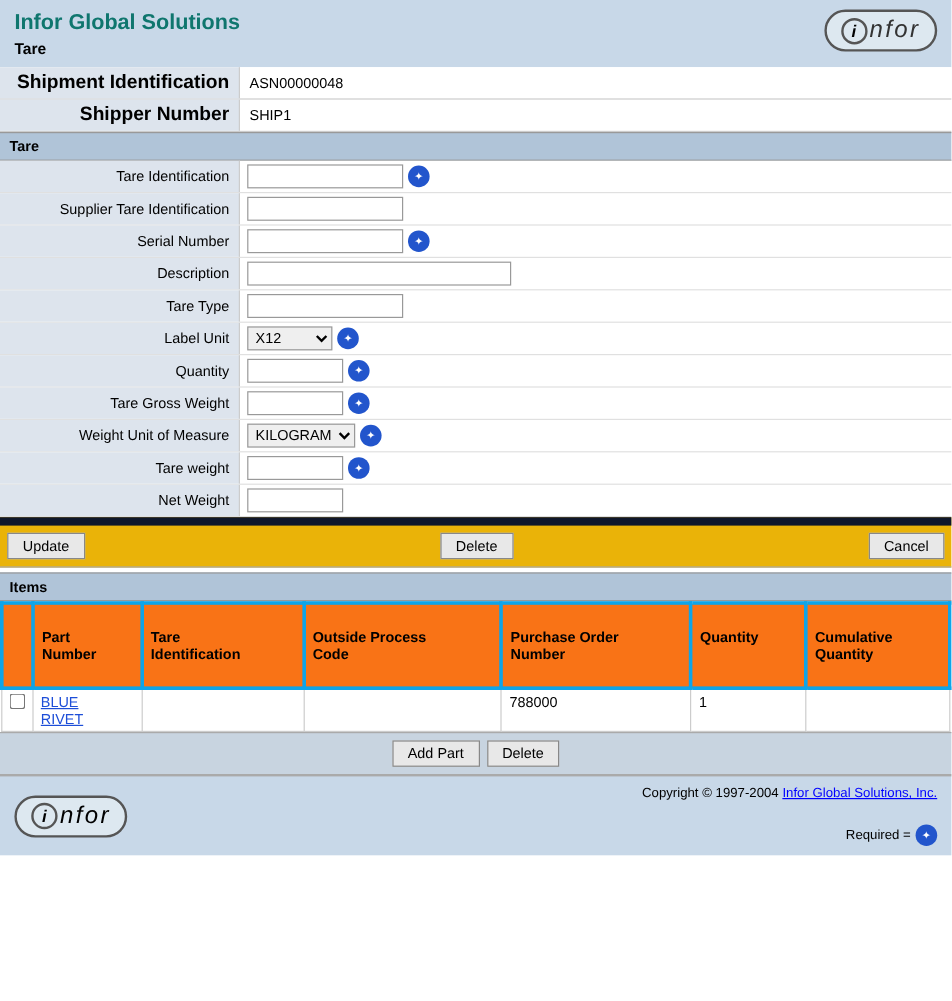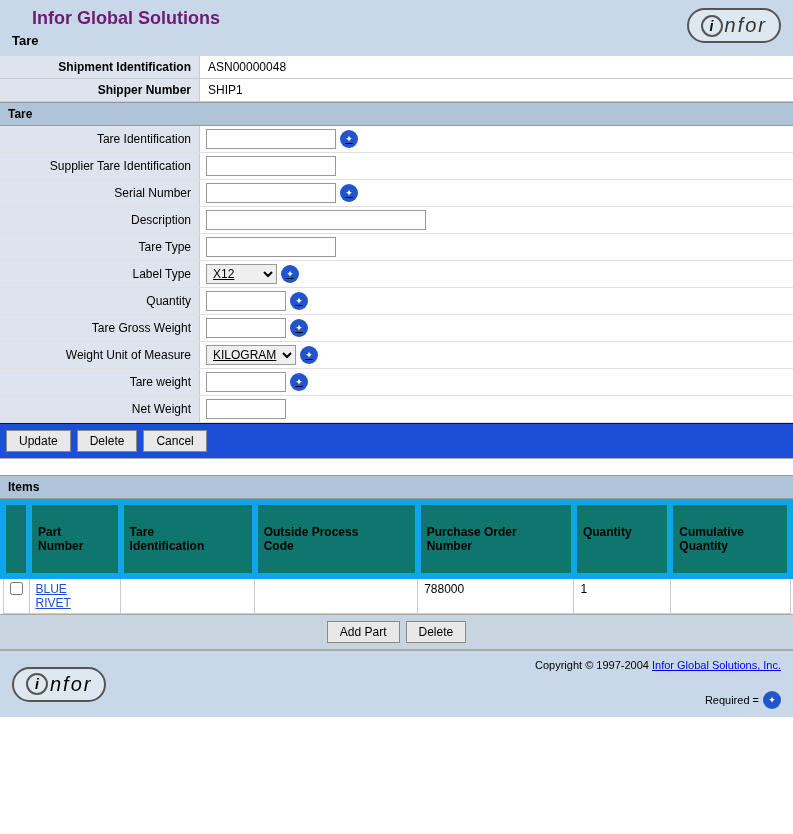--- a/index.html
+++ b/index.html
@@ -1,53 +1,53 @@
 <!DOCTYPE html>
 <html><head>
   <meta charset="utf-8">
   <style>
     * { box-sizing: border-box; margin: 0; padding: 0; }
     body { font-family: Arial, sans-serif; font-size: 12px; background: #fff; width: 793px; }
 
     
     .header { background: #c8d8e8; padding: 8px 12px; display: flex; justify-content: space-between; align-items: flex-start; }
-    .header-title { font-size: 18px; font-weight: bold; color: #701a75; margin-left: 20px; }
+    .header-title { font-size: 18px; font-weight: bold; color: #0f766e; }
     .header-subtitle { font-size: 13px; font-weight: bold; color: #000; margin-top: 4px; }
     .infor-logo { border: 2px solid #555; border-radius: 20px; padding: 4px 12px; display: flex; align-items: center; background: #dde8f0; }
     .infor-logo span { font-size: 18px; font-style: italic; letter-spacing: 1px; color: #333; }
     .logo-circle { width: 22px; height: 22px; border-radius: 50%; border: 2px solid #555; display: inline-flex; align-items: center; justify-content: center; font-style: italic; font-weight: bold; font-size: 14px; margin-right: 2px; }
 
     
     .form-section { background: #fff; }
     .info-row { display: flex; align-items: center; border-bottom: 1px solid #ccc; }
-    .info-label { background: #dde4ed; text-align: right; padding: 4px 8px; font-weight: bold; width: 200px; min-width: 200px; font-size: 12px; border-right: 1px solid #ccc; }
+    .info-label { background: #dde4ed; text-align: right; padding: 4px 8px; font-weight: bold; width: 200px; min-width: 200px; font-size: 16px; border-right: 1px solid #ccc; }
     .info-value { padding: 4px 8px; font-size: 12px; }
 
     
     .section-header { background: #b0c4d8; padding: 4px 8px; font-weight: bold; font-size: 12px; border-top: 1px solid #999; border-bottom: 1px solid #999; }
 
     
     .field-row { display: flex; align-items: center; border-bottom: 1px solid #e0e0e0; min-height: 26px; }
     .field-label { background: #dde4ed; text-align: right; padding: 3px 8px; font-weight: normal; width: 200px; min-width: 200px; font-size: 12px; border-right: 1px solid #ccc; align-self: stretch; display: flex; align-items: center; justify-content: flex-end; }
-    .field-input-area { padding: 3px 6px; display: flex; align-items: center; gap: 4px; text-decoration: underline; }
+    .field-input-area { padding: 3px 6px; display: flex; align-items: center; gap: 4px; }
     input[type="text"] { border: 1px solid #999; padding: 1px 3px; font-size: 12px; height: 20px; }
     select { border: 1px solid #999; padding: 1px 2px; font-size: 12px; height: 20px; }
 
     
     .blue-icon { width: 18px; height: 18px; border-radius: 50%; background: #2255cc; display: inline-flex; align-items: center; justify-content: center; cursor: pointer; flex-shrink: 0; }
     .blue-icon::after { content: '✦'; color: white; font-size: 9px; }
 
     
-    .button-row { background: #1d4ed8; padding: 6px; display: flex; justify-content: flex-start; gap: 6px; border-top: 1px solid #0f172a; border-bottom: 1px solid #aaa; }
+    .button-row { background: #eab308; padding: 6px; display: flex; justify-content: space-between; gap: 6px; border-top: 7px solid #0f172a; border-bottom: 1px solid #aaa; }
     button { padding: 3px 12px; font-size: 12px; border: 1px solid #888; background: #e8e8e8; cursor: pointer; }
 
     
-    .items-section { margin-top: 16px; }
+    .items-section { margin-top: 4px; }
     table { width: 100%; border-collapse: collapse; font-size: 12px; }
-    th { background: #0f766e; text-align: left; padding: 20px 6px; border: 6px solid #0ea5e9; font-weight: bold; vertical-align: top; }
+    th { background: #f97316; text-align: left; padding: 20px 6px; border: 3px solid #0ea5e9; font-weight: bold; vertical-align: top; }
     td { padding: 3px 6px; border: 1px solid #ccc; vertical-align: top; }
     td a { color: #1d4ed8; text-decoration: underline; }
     .table-actions { background: #c8d4e0; padding: 6px; display: flex; justify-content: center; gap: 6px; border-top: 1px solid #aaa; }
 
     
     .footer { background: #c8d8e8; padding: 8px 12px; display: flex; justify-content: space-between; align-items: center; margin-top: 0; border-top: 2px solid #aaa; }
     .footer-logo { border: 2px solid #555; border-radius: 20px; padding: 4px 12px; display: flex; align-items: center; background: #dde8f0; }
     .footer-right { text-align: right; font-size: 11px; }
     .footer-right a { color: blue; }
     .required-row { display: flex; align-items: center; justify-content: flex-end; gap: 4px; margin-top: 20px; }
@@ -114,21 +114,21 @@
   </div>
 
   <div class="field-row">
     <div class="field-label">Tare Type</div>
     <div class="field-input-area">
       <input type="text" name="tare_type" style="width: 130px;">
     </div>
   </div>
 
   <div class="field-row">
-    <div class="field-label">Label Type</div>
+    <div class="field-label">Label Unit</div>
     <div class="field-input-area">
       <select>
         <option>X12</option>
         <option>LABEL1</option>
         <option>LABEL2</option>
       </select>
       <div class="blue-icon"></div>
     </div>
   </div>
 

